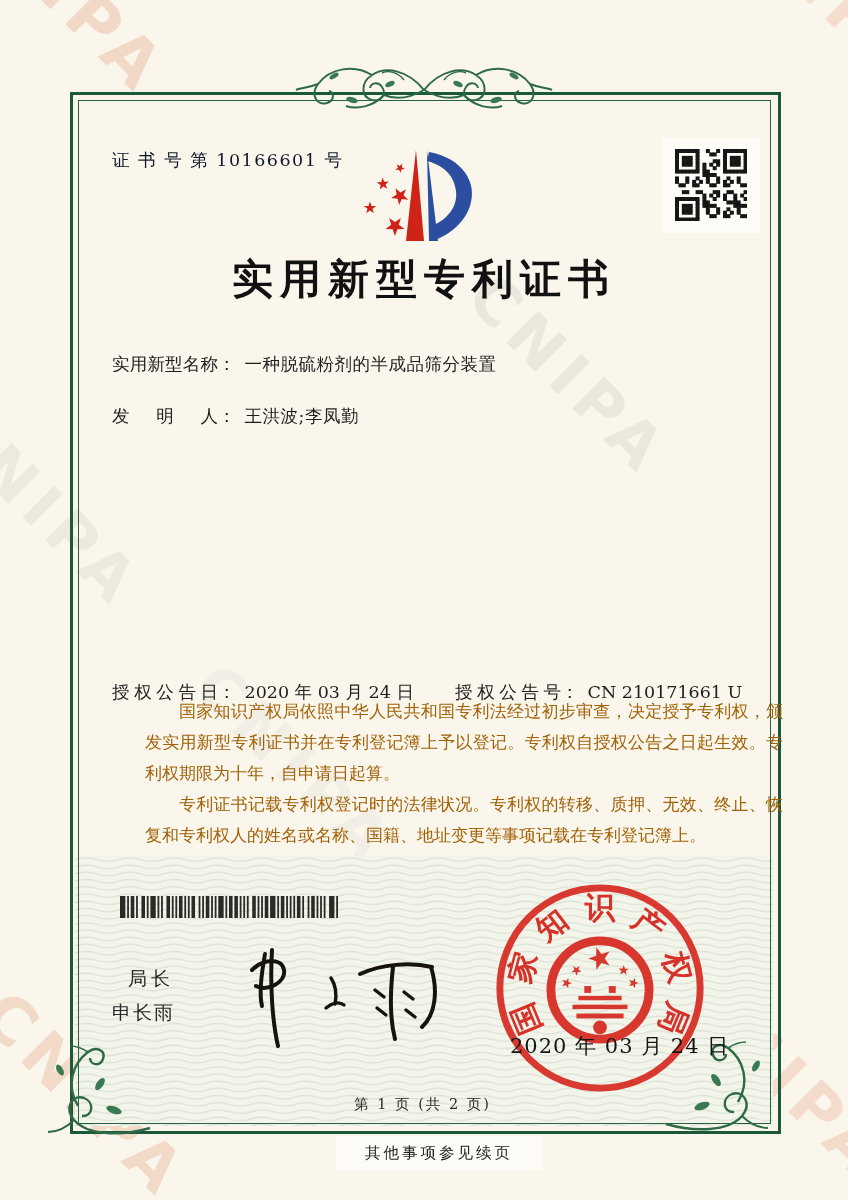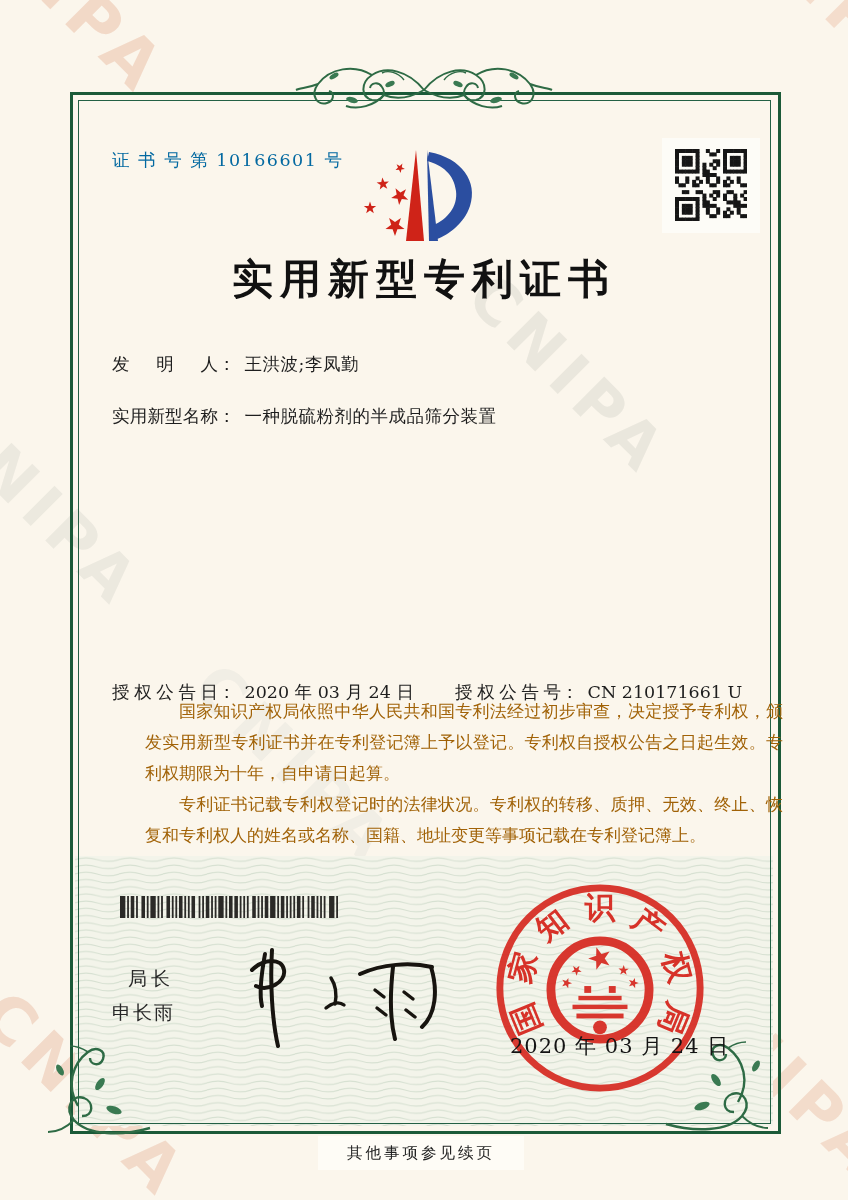--- a/index.html
+++ b/index.html
@@ -13,21 +13,21 @@
 
   
   .frame-outer{position:absolute;left:70px;top:92px;width:705px;height:1036px;border:3px solid #1b5a38;}
   .frame-inner{position:absolute;left:78px;top:100px;width:691px;height:1022px;border:1px solid #236044;}
 
   
   .wave-band{position:absolute;left:75px;top:856px;width:698px;height:270px;}
 
   .ornament{position:absolute;}
 
-  .cert-no{position:absolute;left:112px;top:148px;font-size:17.5px;color:#0369a1;letter-spacing:1.5px;}
+  .cert-no{position:absolute;left:112px;top:148px;font-size:17.5px;color:#0f172a;letter-spacing:1.5px;}
   .logo{position:absolute;left:350px;top:144px;width:132px;height:104px;}
   .qr-pad{position:absolute;left:662px;top:138px;width:98px;height:95px;background:#fdfcf7;}
   .qr-pad svg{position:absolute;left:13px;top:11px;}
 
   .title{position:absolute;left:0;top:252px;width:848px;text-align:center;
          font-size:41px;font-weight:bold;color:#111;letter-spacing:7px;}
 
   .fields{position:absolute;left:112px;top:352px;width:640px;}
   .frow{height:51.5px;font-size:17.5px;color:#1e1e1e;white-space:nowrap;}
   .flabel{display:inline-block;width:106px;text-align:justify;text-align-last:justify;}
@@ -47,21 +47,21 @@
   .issuer-name{position:absolute;left:112px;top:1000px;font-size:19px;color:#262626;letter-spacing:2px;}
   .signature{position:absolute;left:232px;top:942px;}
 
   .seal{position:absolute;left:492px;top:880px;width:216px;height:216px;}
   .seal-char{font-size:31px;font-weight:bold;fill:#d6281f;text-anchor:middle;dominant-baseline:central;
              font-family:"DejaVu Serif","Liberation Serif",serif;}
   .seal-date{position:absolute;left:510px;top:1032px;font-size:21px;color:#141414;letter-spacing:1px;white-space:nowrap;}
 
   .page-footer{position:absolute;left:70px;top:1095px;width:705px;text-align:center;
                font-size:14.5px;color:#2a2a2a;letter-spacing:2px;}
-  .cont-note{position:absolute;left:318px;top:1136px;width:206px;height:34px;background:#fefcf6;
+  .cont-note{position:absolute;left:336px;top:1136px;width:206px;height:34px;background:#fefcf6;
              text-align:center;line-height:34px;font-size:15.5px;color:#222;letter-spacing:3px;}
 </style>
 </head>
 <body>
 
 <div class="page">
 
   <div class="wm-layer">
       <div class="wm" style="left: -72px; top: -50px; color: rgb(242, 216, 198); font-size: 66px;">CNIPA</div>
       <div class="wm" style="left: 688px; top: -55px; color: rgb(244, 220, 203); font-size: 66px;">CNIPA</div>
@@ -332,24 +332,24 @@
         <rect x="13.71" y="68.57" width="4" height="4" fill="#161616"></rect>
         <rect x="17.14" y="68.57" width="4" height="4" fill="#161616"></rect>
         <rect x="20.57" y="68.57" width="4" height="4" fill="#161616"></rect>
       </svg>
   </div>
 
   <div class="title">实用新型专利证书</div>
 
   <div class="fields">
     <div class="frow">
-      <span class="flabel">发明人</span><span class="fcolon">：</span><span class="fvalue">王洪波;李凤勤</span>
+      <span class="flabel">实用新型名称</span><span class="fcolon">：</span><span class="fvalue">一种脱硫粉剂的半成品筛分装置</span>
     </div>
     <div class="frow">
-      <span class="flabel">实用新型名称</span><span class="fcolon">：</span><span class="fvalue">一种脱硫粉剂的半成品筛分装置</span>
+      <span class="flabel">发明人</span><span class="fcolon">：</span><span class="fvalue">王洪波;李凤勤</span>
     </div>
   </div>
 
   <div class="grant-row">
     <span class="g1"><span class="flabel">授权公告日</span><span class="fcolon">：</span><span>2020 年 03 月 24 日</span></span><span class="g2"><span class="flabel">授权公告号</span><span class="fcolon">：</span><span>CN 210171661 U</span></span>
   </div>
 
   <div class="paras">
     <p>国家知识产权局依照中华人民共和国专利法经过初步审查，决定授予专利权，颁发实用新型专利证书并在专利登记簿上予以登记。专利权自授权公告之日起生效。专利权期限为十年，自申请日起算。</p>
     <p>专利证书记载专利权登记时的法律状况。专利权的转移、质押、无效、终止、恢复和专利权人的姓名或名称、国籍、地址变更等事项记载在专利登记簿上。</p>
@@ -448,15 +448,16 @@
       <rect x="88" y="118" width="44" height="4.5" fill="#d6281f"></rect>
       <rect x="82" y="127" width="56" height="4.5" fill="#d6281f"></rect>
       <rect x="94" y="108" width="7" height="7" fill="#d6281f"></rect>
       <rect x="119" y="108" width="7" height="7" fill="#d6281f"></rect>
       <rect x="86" y="136" width="48" height="5" fill="#d6281f"></rect>
       <circle cx="110" cy="150" r="7" fill="#d6281f"></circle>
     </g>
   </svg>
   <div class="seal-date">2020 年 03 月 24 日</div>
 
+  <div class="page-footer">第 1 页 (共 2 页)</div>
   <div class="cont-note">其他事项参见续页</div>
 
 </div>
 
 </body></html>

